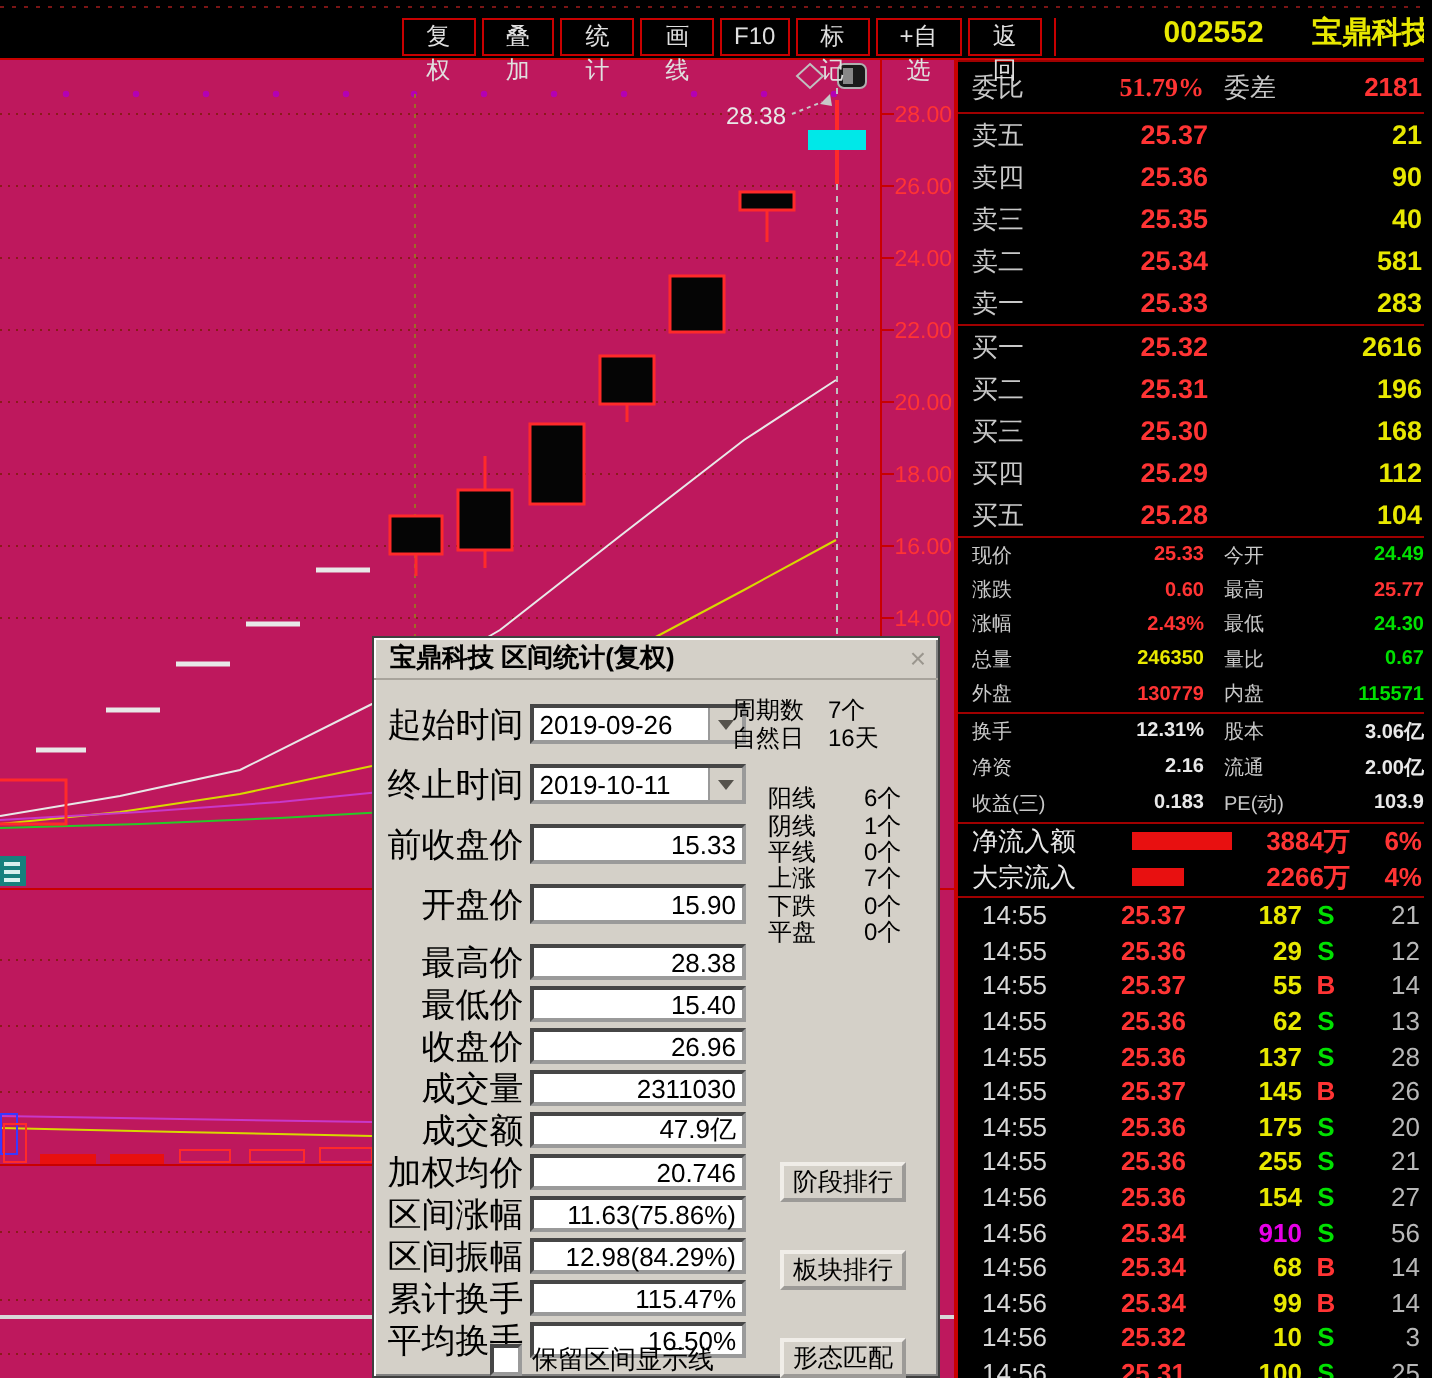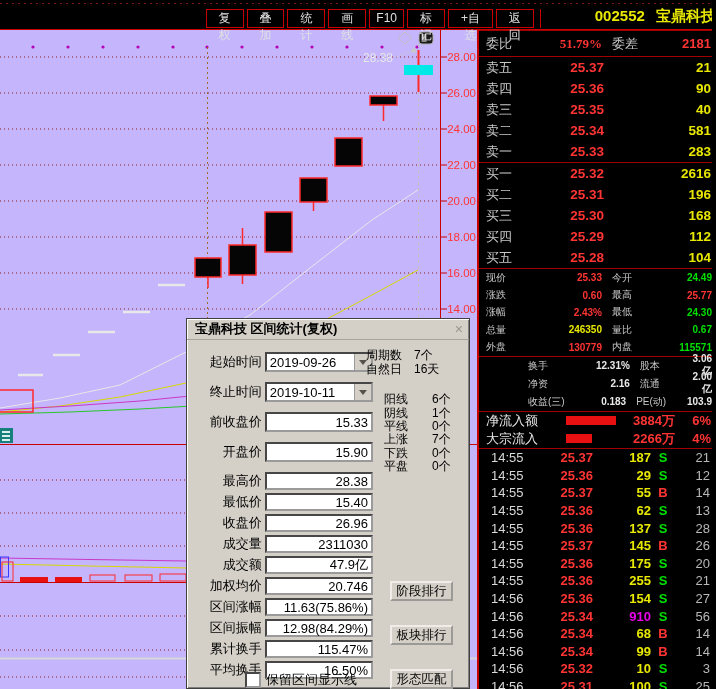--- a/index.html
+++ b/index.html
@@ -1,51 +1,51 @@
 <!DOCTYPE html>
 <html><head>
 <meta charset="utf-8">
 <style>
   html,body{margin:0;padding:0;background:#000;}
-  #app{position:relative;width:712px;height:689px;background:#c4b5fd;overflow:hidden;
+  #app{position:relative;width:712px;height:689px;background:#be185d;overflow:hidden;
        font-family:"Liberation Sans",sans-serif;-webkit-font-smoothing:none;}
   
   .c-red{color:#ff3434;} .c-green{color:#00e000;} .c-yellow{color:#e8e800;}
   .c-white{color:#e8e8e8;} .c-magenta{color:#e800e8;}
   .c-S{color:#00e000;} .c-B{color:#ff3434;}
   
   .topbar{position:absolute;left:0;top:0;width:716px;height:30px;background:#000;
           border-bottom:1px solid #c80000;box-sizing:border-box;display:flex;align-items:flex-end;z-index:6;}
   .topdots{position:absolute;top:3px;left:0;width:716px;height:1px;
            background-image:repeating-linear-gradient(90deg,#7a1515 0 2px,transparent 2px 6px);}
   .tb-spacer{width:206px;}
   .tb-buttons{display:flex;align-items:center;height:19px;margin-bottom:1px;}
   .tb-btn{background:#000;border:1px solid #c80000;color:#e0e0e0;font-size:12px;height:19px;
           line-height:17px;padding:0 6px;margin-right:3px;font-family:inherit;cursor:pointer;}
   .tb-divider{width:1px;height:19px;background:#c80000;margin:0 0 1px 3px;}
   .stock-title{margin-left:54px;margin-bottom:3px;font-size:15px;font-weight:bold;color:#e8e800;white-space:nowrap;}
-  .stock-title .name{margin-left:7px;}
+  .stock-title .name{margin-left:20px;}
   
   .chart{position:absolute;left:0;top:30px;z-index:1;}
   
   .rpanel{position:absolute;left:479px;top:30px;width:237px;height:659px;background:#000;
           overflow:hidden;z-index:2;border-top:1px solid #a00000;box-sizing:border-box;}
   .vdivider{position:absolute;left:477px;top:28px;width:2px;height:661px;background:#c80000;z-index:3;}
   .sec{border-bottom:1px solid #a00000;box-sizing:border-box;}
   .weibi-row{height:26px;display:flex;align-items:center;font-size:13px;}
   .weibi-row .lbl{width:56px;padding-left:7px;color:#c8c8c8;}
   .weibi-row .v1{width:60px;text-align:right;font-weight:bold;font-family:Liberation Serif, serif;}
   .weibi-row .lbl2{width:58px;padding-left:10px;color:#c8c8c8;}
   .weibi-row .v2{flex:1;text-align:right;padding-right:5px;font-weight:bold;}
   .book-row{height:21px;display:flex;align-items:center;}
   .book-row .lbl{width:58px;padding-left:7px;color:#c8c8c8;font-size:13px;}
   .book-row .price{width:60px;text-align:right;font-weight:bold;font-size:13.5px;}
   .book-row .vol{flex:1;text-align:right;padding-right:5px;font-weight:bold;font-size:13.5px;}
   .q-row{height:17.4px;display:flex;align-items:center;font-size:10px;font-weight:bold;}
-  .sec-info .q-row{height:18px;margin-left:42px;}
+  .sec-info .q-row{height:18px;}
   .q-row .lbl{width:60px;padding-left:7px;color:#c8c8c8;font-weight:normal;}
   .q-row .v1{width:56px;text-align:right;}
   .q-row .lbl2{width:60px;padding-left:10px;color:#c8c8c8;font-weight:normal;}
   .q-row .v2{flex:1;text-align:right;padding-right:4px;}
   .flow-row{height:18px;display:flex;align-items:center;font-size:13px;font-weight:bold;}
   .flow-row .lbl{width:80px;padding-left:7px;color:#e8e8e8;font-weight:normal;}
   .fbar{height:9px;background:#e81010;display:inline-block;}
   .fval{flex:1;text-align:right;}
   .fpct{width:36px;text-align:right;padding-right:5px;}
   .tick-row{height:17.6px;display:flex;align-items:center;font-size:13px;}
@@ -57,21 +57,21 @@
   
   .dialog{position:absolute;left:186px;top:318px;width:284px;height:371px;background:#d4d0c8;
           z-index:5;border:1px solid #404040;box-shadow:inset 1px 1px 0 #fff,inset -1px -1px 0 #808080;
           box-sizing:border-box;color:#000;}
   .dlg-title{height:20px;line-height:20px;padding-left:8px;font-size:13px;font-weight:bold;
              border-bottom:1px solid #a8a49c;position:relative;}
   .dlg-x{position:absolute;right:6px;top:0;color:#9a968e;font-weight:normal;font-size:14px;cursor:pointer;}
   .dlg-fields{position:absolute;left:0;top:33px;width:186px;}
   .dfield{display:flex;height:20px;margin-bottom:10px;}
   .dlg-fields .dfield:nth-of-type(n+5){height:18px;margin-bottom:3px;}
-  .dlabel{width:76px;text-align:right;margin-right:3px;font-size:13px;align-self:center;white-space:nowrap;}
+  .dlabel{width:76px;text-align:right;margin-right:3px;font-size:17px;align-self:center;white-space:nowrap;}
   .dinput{width:106px;background:#fff;border:2px inset #9a9a9a;display:flex;box-sizing:content-box;}
   .dval{flex:1;font-size:13px;padding:0 3px;text-align:right;align-self:center;white-space:nowrap;overflow:hidden;}
   .c-date .dval{text-align:left;}
   .drop{display:none;width:16px;background:#d4d0c8;border-left:1px solid #9a9a9a;
         align-items:center;justify-content:center;cursor:pointer;}
   .c-date .drop{display:flex;}
   .darrow{width:0;height:0;border-left:4px solid transparent;border-right:4px solid transparent;
           border-top:5px solid #55524c;}
   .dlg-stats{position:absolute;font-size:12px;line-height:13.5px;}
   .s1{left:179px;top:30px;} .s2{left:197px;top:74px;} .s3{left:197px;top:114px;}

